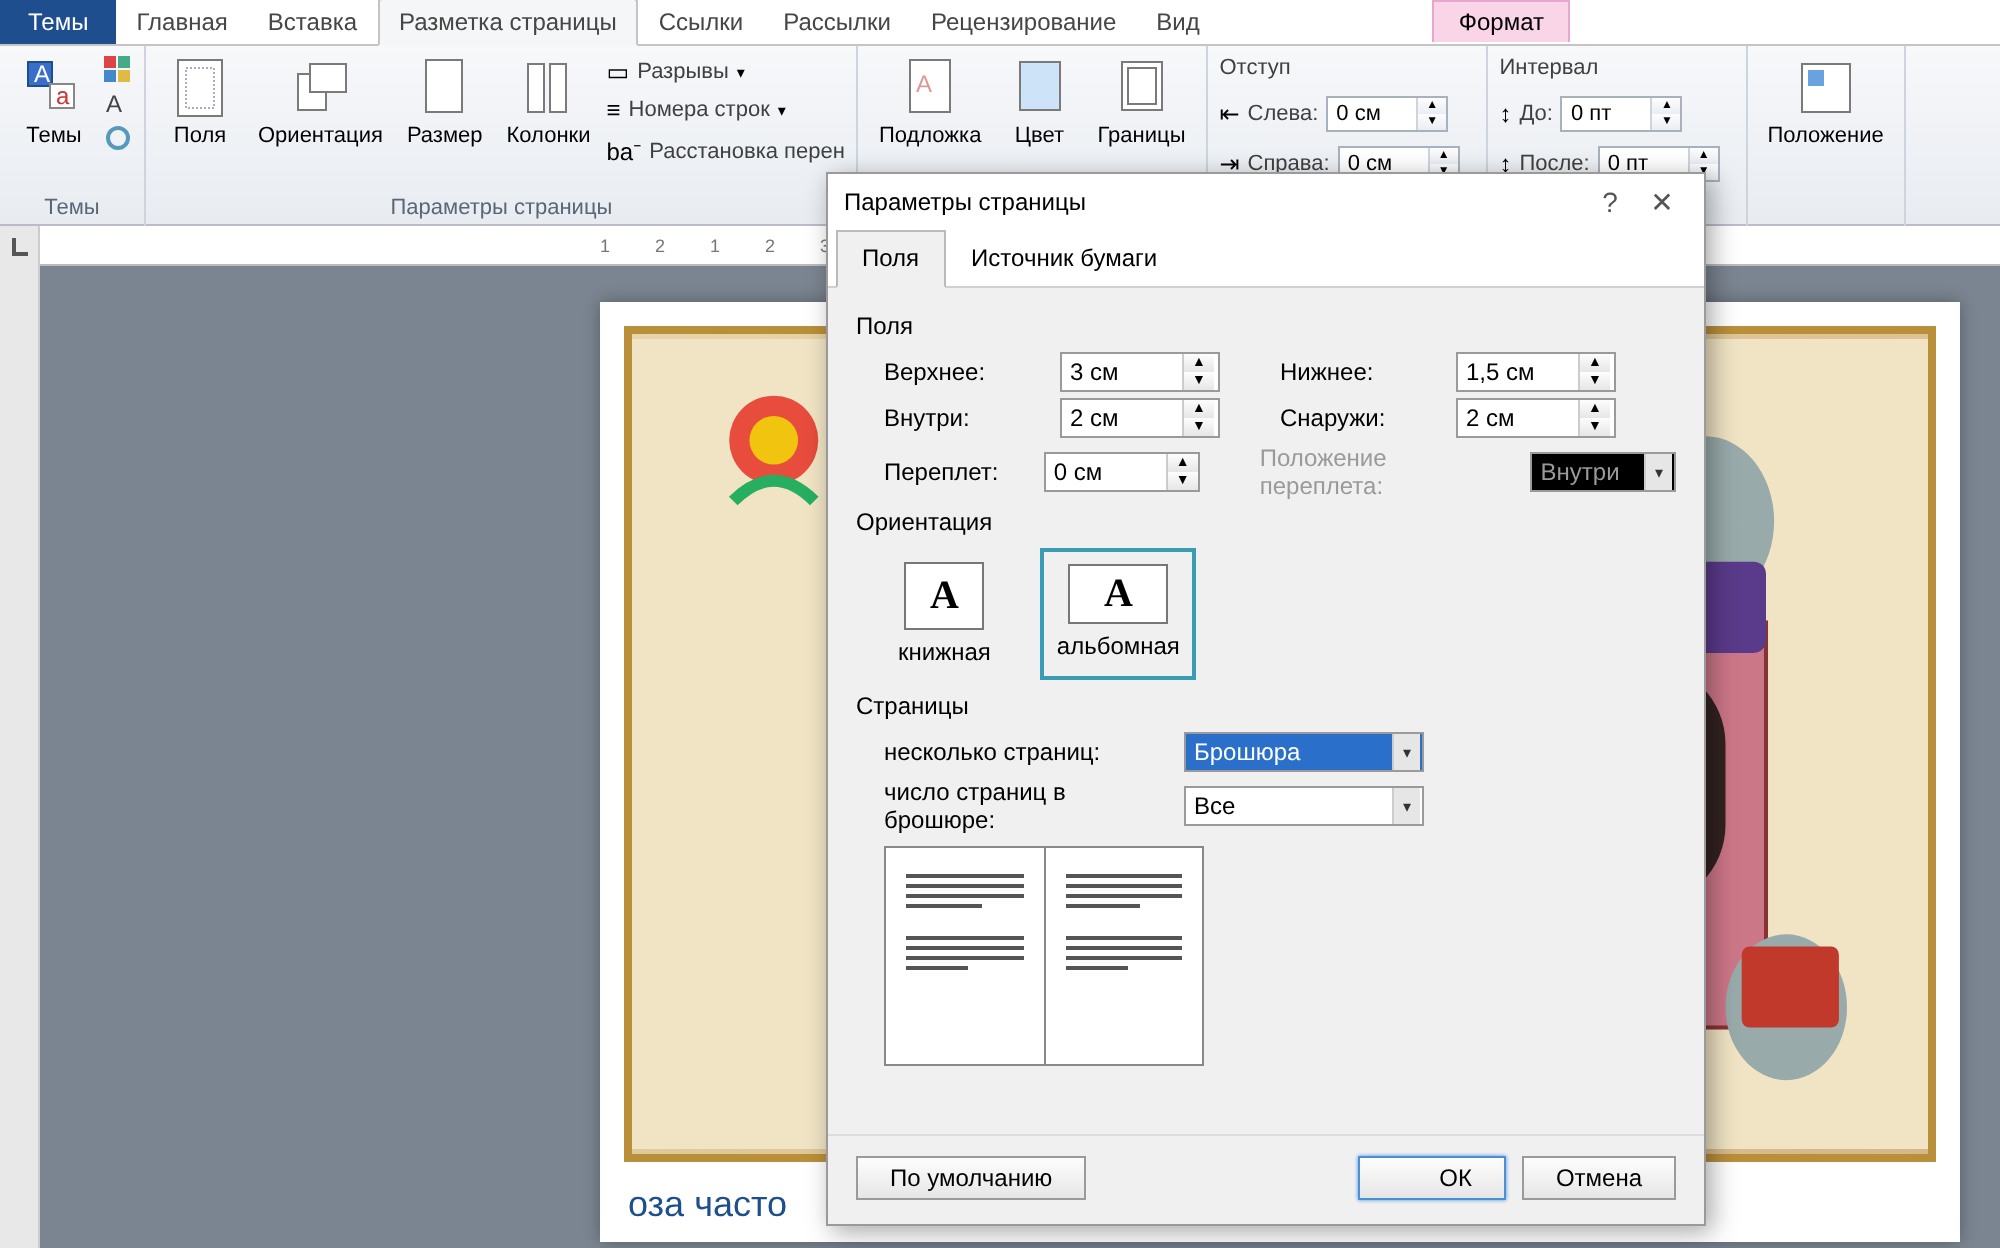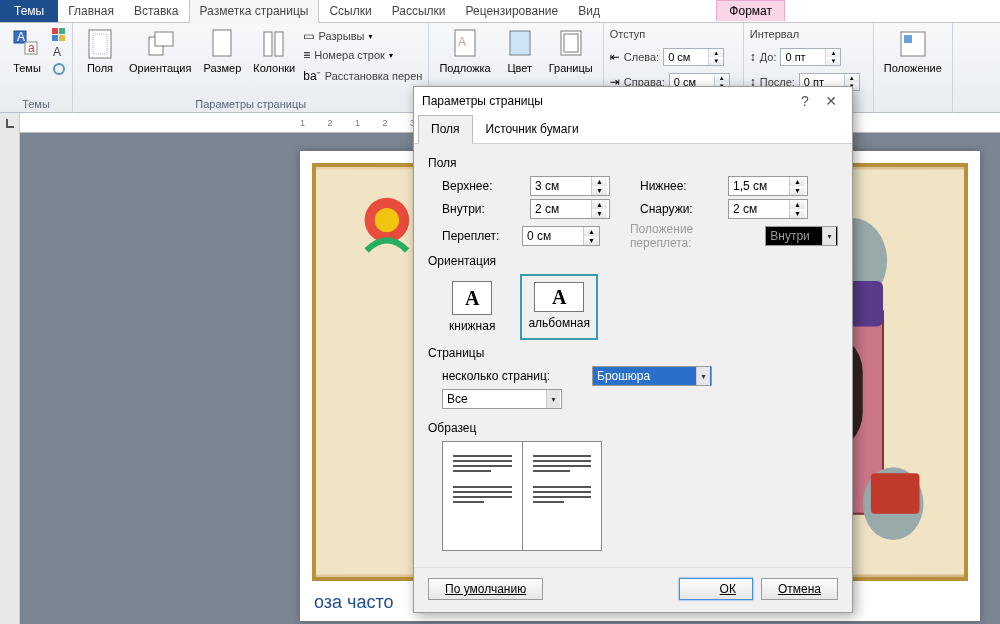--- a/index.html
+++ b/index.html
@@ -51,21 +51,21 @@
 .orient-btn.sel{border:2px solid #3a9bb5;}
 .orient-icon{width:40px;height:34px;border:1px solid #777;background:#fff;display:flex;align-items:center;justify-content:center;font-family:Georgia,serif;font-size:20px;font-weight:bold;}
 .orient-icon.land{width:50px;height:30px;}
 .dsel{border:1px solid #9a9a9a;background:#fff;height:20px;width:120px;display:inline-flex;align-items:center;padding:0 4px;justify-content:space-between;}
 .dsel.hl{background:#2a6fc9;color:#fff;}
 .dsel .arr{font-size:8px;background:#e6e6e6;color:#333;width:14px;height:18px;display:flex;align-items:center;justify-content:center;margin:-0px -3px 0 0;border-left:1px solid #ccc;}
 .preview{border:1px solid #888;background:#fff;width:160px;height:110px;margin:6px 0 6px 14px;display:flex;}
 .preview .pg{flex:1;padding:10px 8px;}
 .preview .pg.l{border-right:1px solid #888;}
 .preview .ln{height:2px;background:#555;margin:3px 2px;}
-.dlg-foot{display:flex;align-items:center;gap:8px;padding:10px 14px 12px;border-top:1px solid #ddd;text-decoration:underline;}
+.dlg-foot{display:flex;align-items:center;gap:8px;padding:10px 14px 12px;border-top:1px solid #ddd;}
 .dbtn{border:1px solid #9a9a9a;background:linear-gradient(#fdfdfd,#e6e6e6);padding:3px 16px;cursor:pointer;}
 .dbtn.def{border:1px solid #4a8fd8;box-shadow:0 0 2px #4a8fd8;padding-left:40px;}
 .disabled{color:#9a9a9a;}
 svg{display:block;}
 </style>
 </head>
 <body>
 
 <div class="tabbar">
   <div class="file-tab">Темы</div>
@@ -381,27 +381,27 @@
 
     <div class="sect-label">Страницы</div>
     <div class="field-row">
       <span class="fl2">несколько страниц:</span>
       <div class="dsel hl">
           <span>Брошюра</span>
           <span class="arr">▾</span>
         </div>
     </div>
     <div class="field-row">
+      <span class="fl2">число страниц в брошюре:</span>
       <div class="dsel">
           <span>Все</span>
           <span class="arr">▾</span>
         </div>
     </div>
 
-    <div class="sect-label" style="margin-top:12px">Образец</div>
     <div class="preview">
       <div class="pg l">
           <div class="ln"></div>
           <div class="ln"></div>
           <div class="ln"></div>
           <div class="ln" style="width:60%"></div>
           <div style="height:8px"></div>
           <div class="ln"></div>
           <div class="ln"></div>
           <div class="ln"></div>

